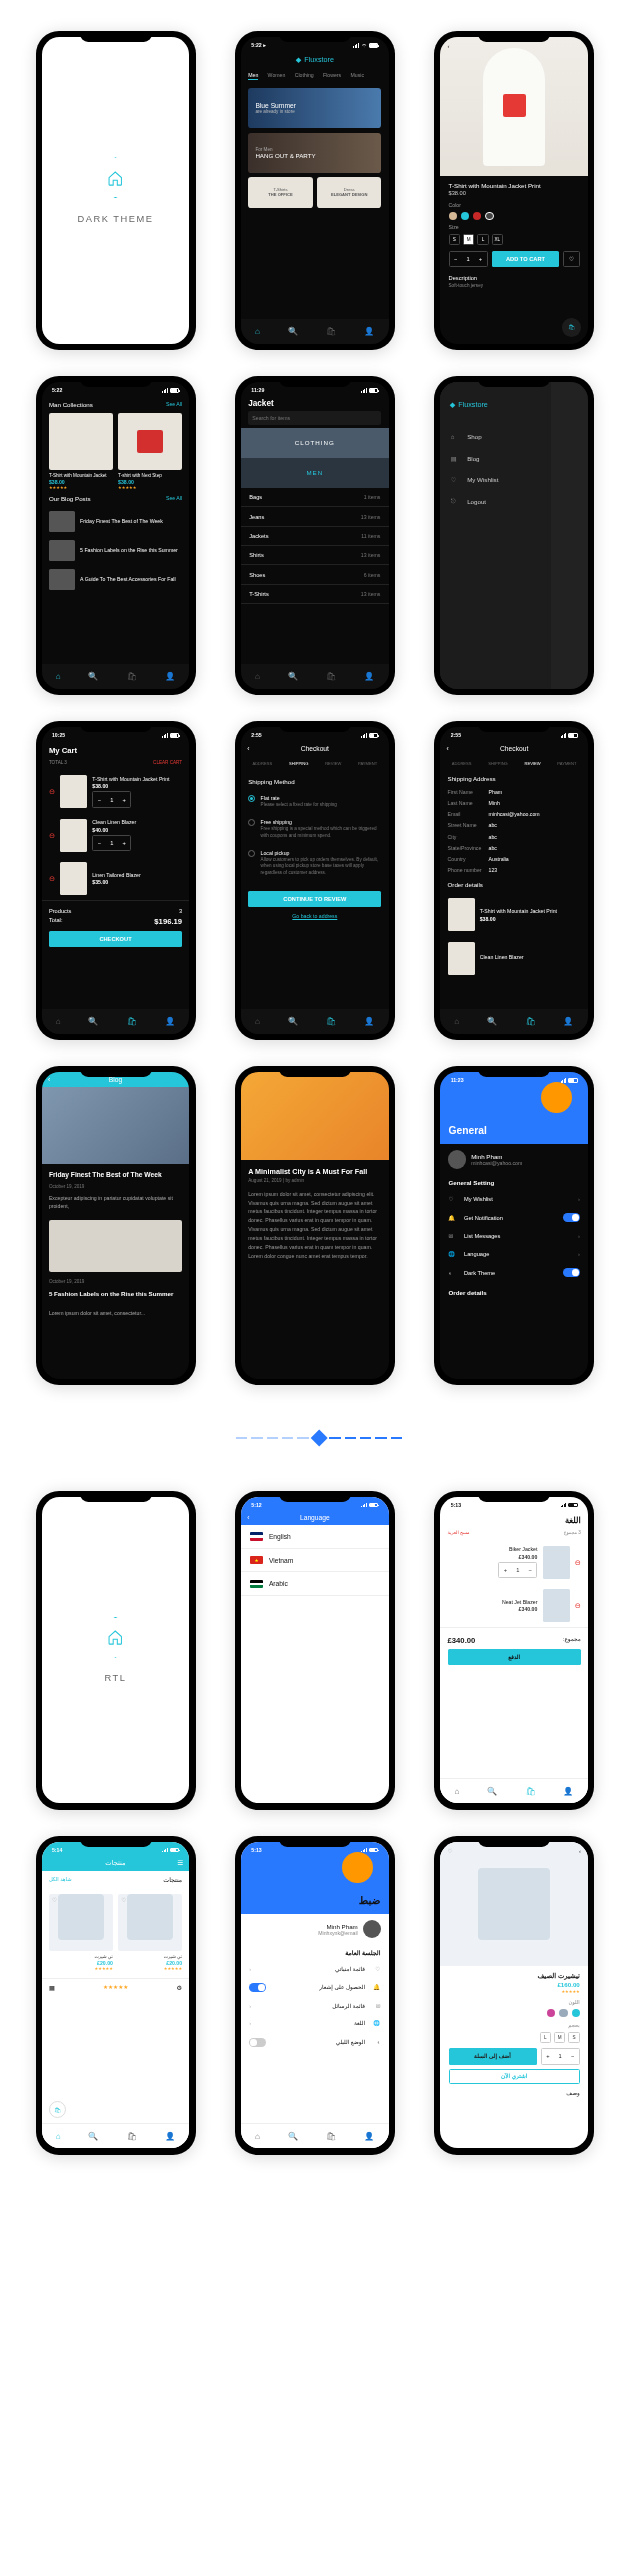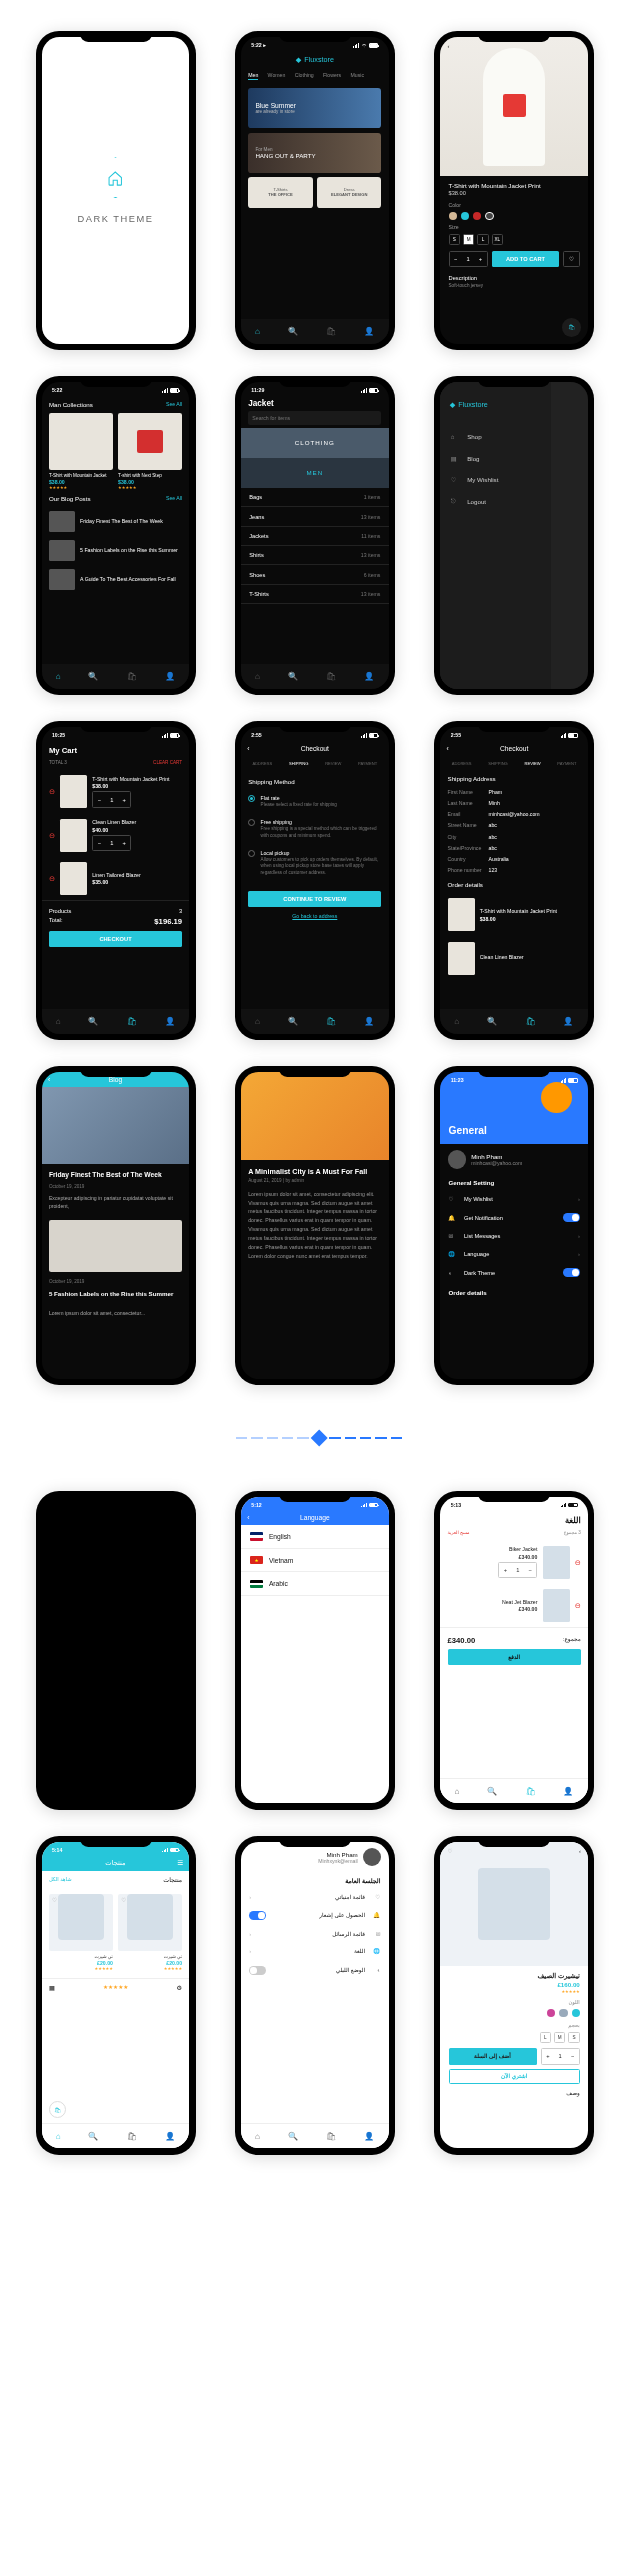--- a/index.html
+++ b/index.html
@@ -743,20 +743,30 @@
       <span class="dim"></span>
   <div class="diamond"></div>
   <span></span>
       <span></span>
       <span></span>
       <span></span>
       <span></span>
 </div>
 
 <div class="phone">
+      <div class="screen light">
+  <div class="splash">
+    <div class="hexicon">
+            <svg viewBox="0 0 24 24" fill="none" stroke="#26c6da" stroke-width="1.5">
+              <path d="M3 11l9-8 9 8v10a1 1 0 01-1 1h-5v-7h-6v7H4a1 1 0 01-1-1z"></path>
+            </svg>
+          </div>
+    <div class="splash-lbl">RTL</div>
+  </div>
+</div>
       <div class="notch"></div>
     </div>
 
 <div class="phone">
       <div class="screen light">
   <div class="status" style="background:#2979ff;color:#fff">
           <span>5:12</span>
           <span class="r">
             <span class="sig">
               <i></i>
@@ -905,20 +915,37 @@
           <span>🛍</span>
           <span>🔍</span>
           <span class="act">⌂</span>
         </div>
 </div>
       <div class="notch"></div>
     </div>
 
 <div class="phone">
       <div class="screen light rtl">
+  <div class="set-hdr" style="direction:ltr">
+          <div class="status" style="position:absolute;top:0;left:0;right:0;color:#fff">
+            <span>5:13</span>
+            <span class="r">
+              <span class="sig">
+                <i></i>
+                <i></i>
+                <i></i>
+                <i></i>
+              </span>
+              <span class="bat">
+                <i style="width:70%"></i>
+              </span>
+            </span>
+          </div>
+          <span style="font-size:10.3px;font-weight:600;direction:rtl;width:100%">ضبط</span>
+        </div>
   <div class="user-row">
           <div class="avatar"></div>
           <div>
             <div style="font-size:6.2px">Minh Pham</div>
             <div style="font-size:5.2px;color:#888">Minhxynk@email</div>
           </div>
         </div>
   <div style="padding:4.1px 8.2px;font-size:6.2px;font-weight:600">الجلسة العامة</div>
   <div class="set-item">
           <span class="ic">♡</span>

